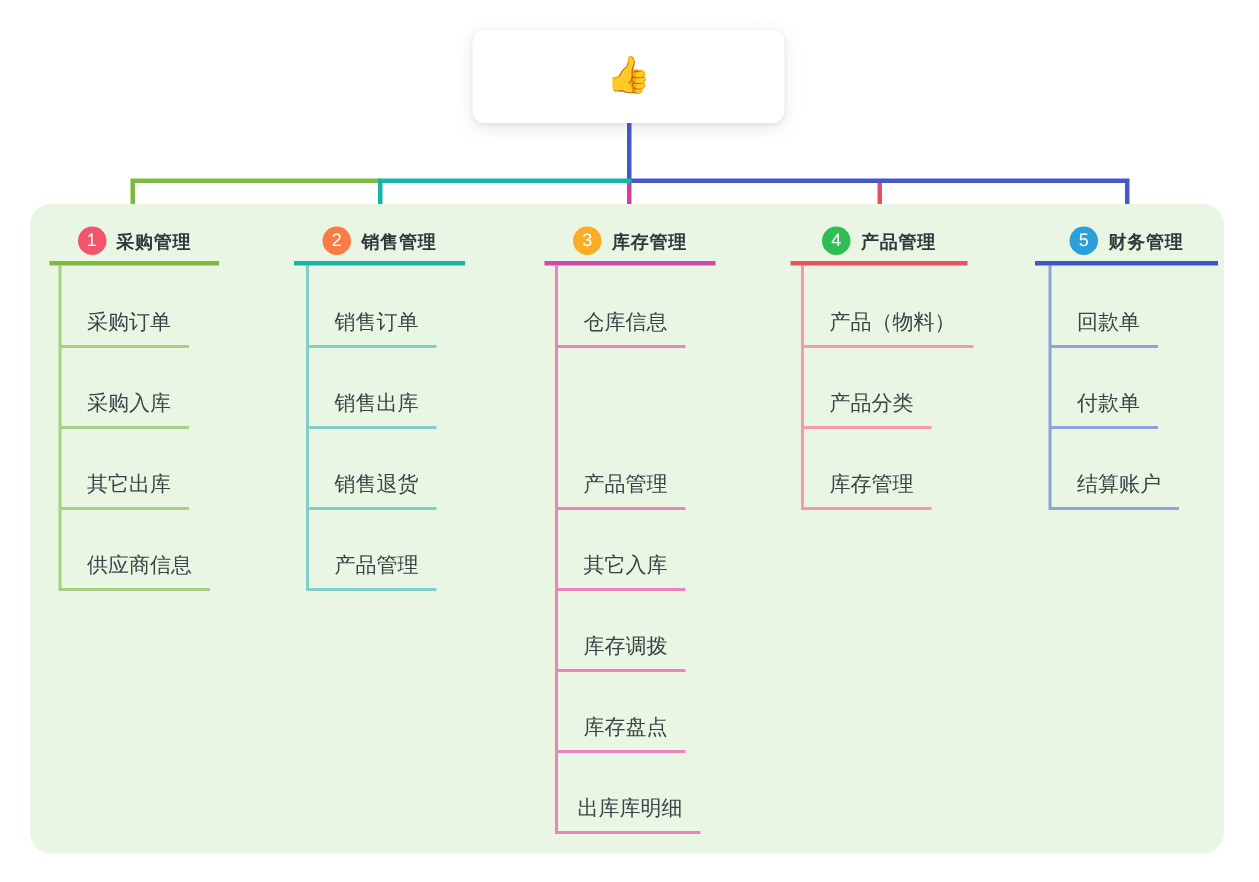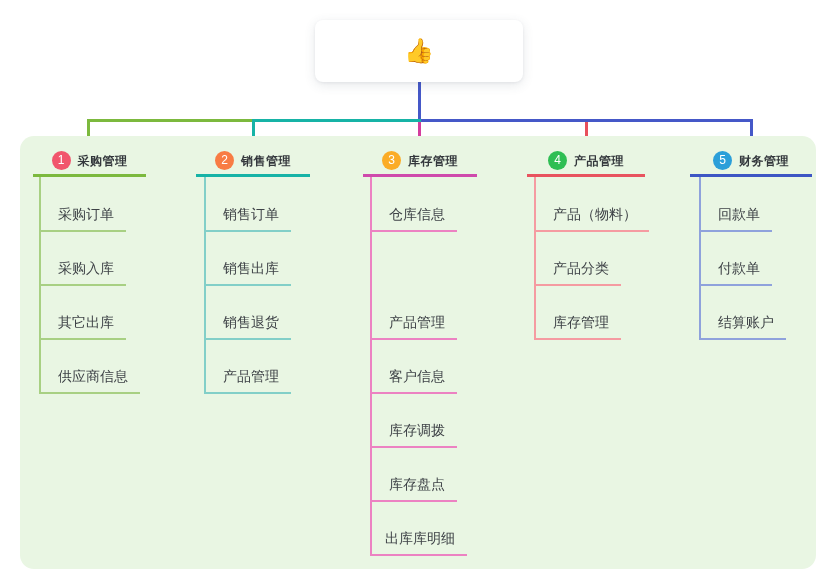--- a/index.html
+++ b/index.html
@@ -173,21 +173,21 @@
   <div class="sub-item c2 r2">销售退货</div>
   <div class="sub-item c2 r3">产品管理</div>
 
   <div class="branch-header bh3">
     <span class="badge badge3">3</span>
     <span class="branch-title">库存管理</span>
   </div>
   <div class="spine sp3"></div>
   <div class="sub-item c3 r0">仓库信息</div>
   <div class="sub-item c3 r2">产品管理</div>
-  <div class="sub-item c3 r3">客户信息</div>
+  <div class="sub-item c3 r3">其它入库</div>
   <div class="sub-item c3 r5">库存盘点</div>
   <div class="sub-item c3 r4">库存调拨</div>
   <div class="sub-item c3 r6">出库库明细</div>
 
   <div class="branch-header bh4">
     <span class="badge badge4">4</span>
     <span class="branch-title">产品管理</span>
   </div>
   <div class="spine sp4"></div>
   <div class="sub-item c4 r0">产品（物料）</div>

